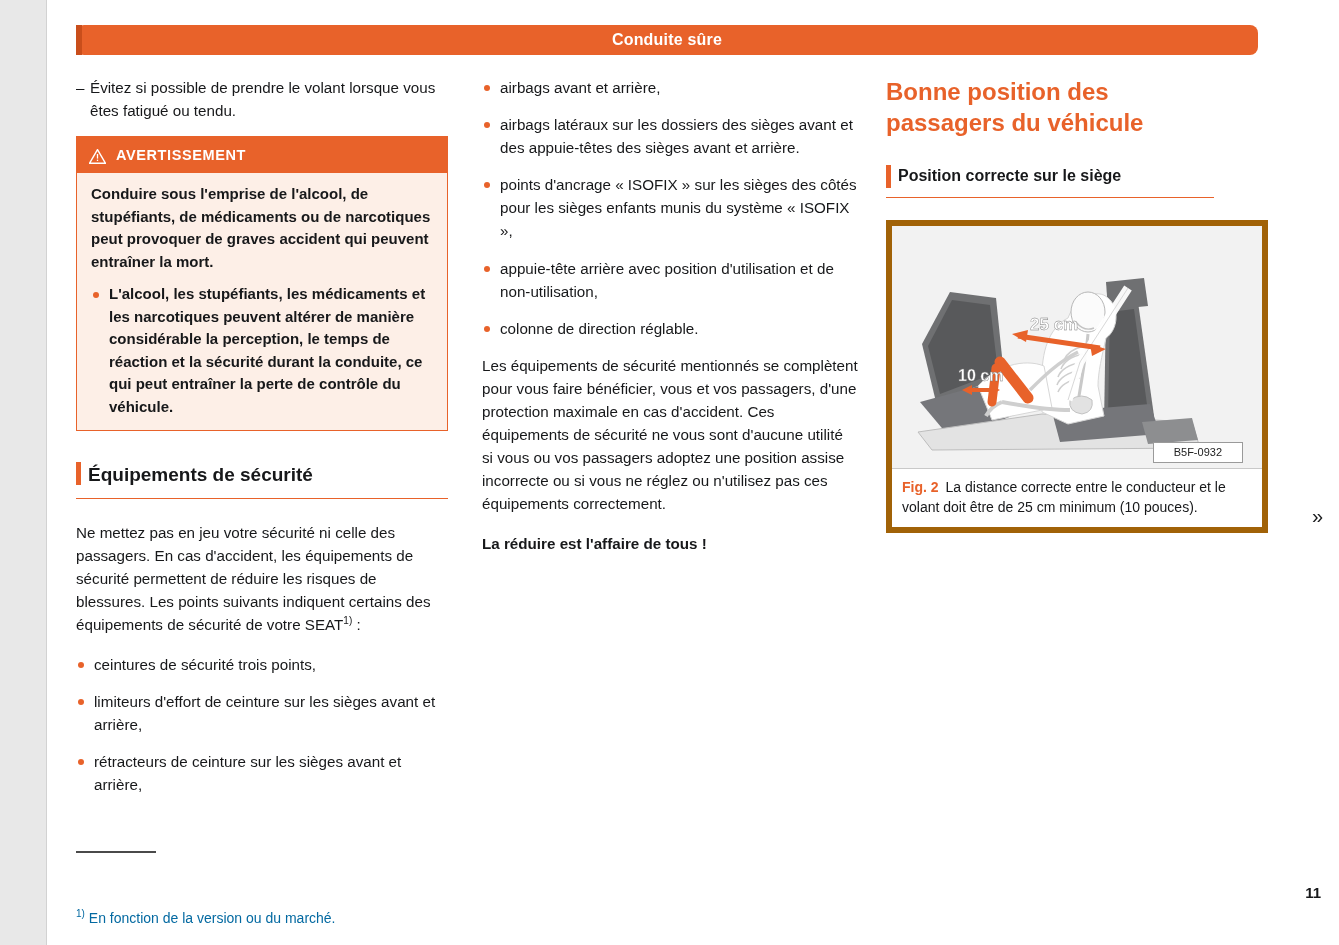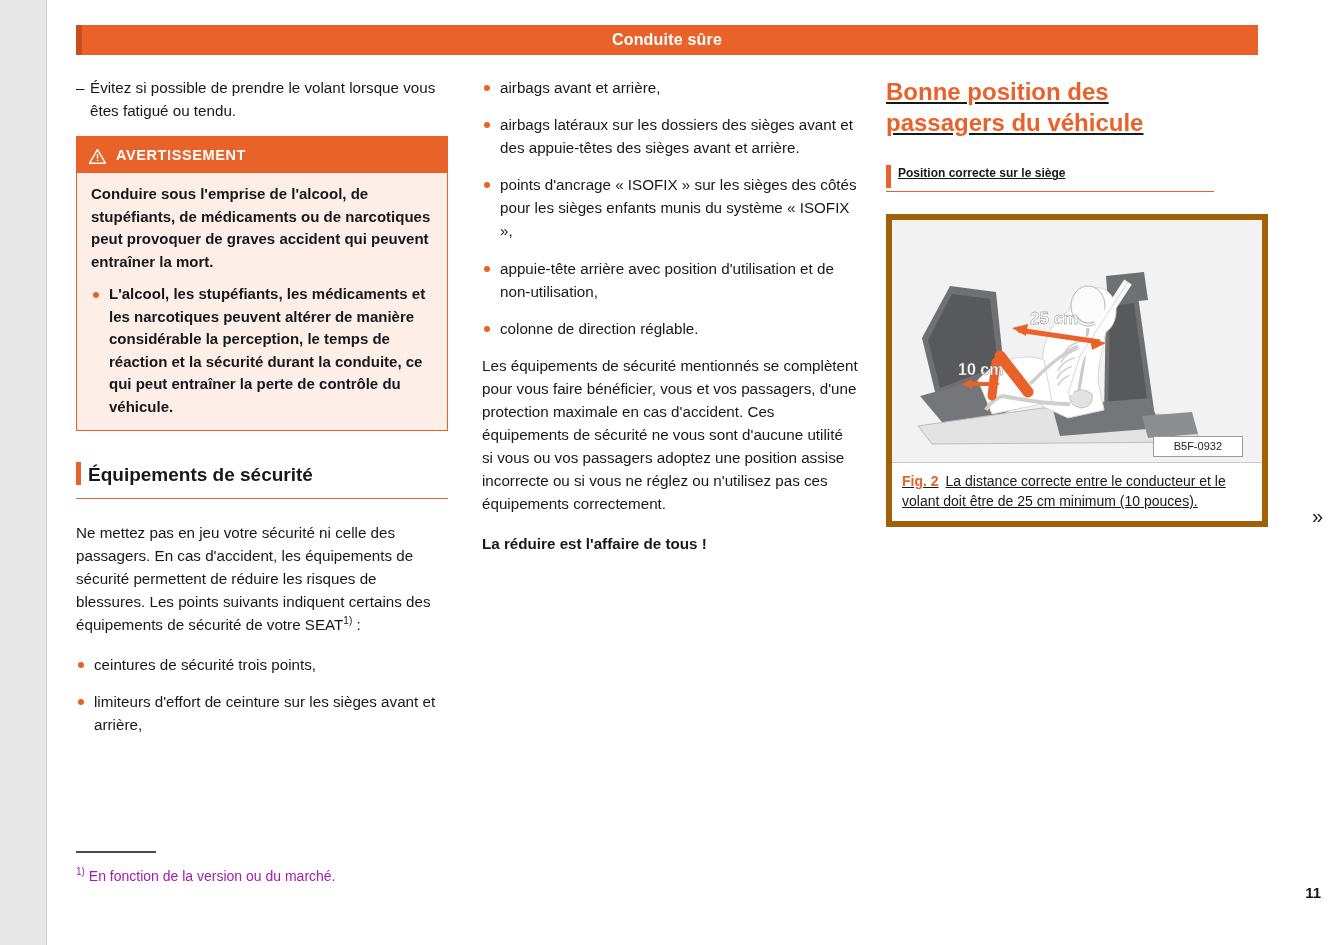--- a/index.html
+++ b/index.html
@@ -43,40 +43,41 @@
     width: 1182px;
     height: 30px;
     background: #e8622a;
     color: #ffffff;
     font-size: 16px;
     font-weight: bold;
     display: flex;
     align-items: center;
     justify-content: center;
     letter-spacing: .2px;
+    border-radius: 8px;
   }
   .header-accent {
     position: absolute;
     left: 76px;
     top: 25px;
     width: 6px;
     height: 30px;
     background: #c94e1b;
   }
   
   .col {
     position: absolute;
     top: 76px;
     font-size: 15.2px;
     line-height: 1.52;
     color: #17181a;
   }
   .col1 { left: 76px;  width: 372px; }
   .col2 { left: 482px; width: 376px; }
-  .col3 { left: 886px; width: 328px; text-decoration: underline; }
+  .col3 { left: 886px; width: 328px; }
 
   p { margin: 0 0 0 0; }
   .para { margin-bottom: 16px; }
 
   .dash-item {
     display: flex;
     margin-bottom: 14px;
   }
   .dash-item .dash {
     width: 14px;
@@ -144,21 +145,21 @@
     width: 5px;
     height: 23px;
     background: #e8622a;
   }
   .sec-head h2 {
     margin: 0;
     font-size: 19px;
     font-weight: bold;
     color: #17181a;
   }
-  .sec-head.sub h2 { font-size: 12px; }
+  .sec-head.sub h2 { font-size: 16px; }
 
   h1.chapter {
     margin: 0 0 26px 0;
     font-size: 24px;
     line-height: 1.3;
     font-weight: bold;
     color: #e8622a;
   }
 
   .bold-line {
@@ -207,24 +208,24 @@
     position: absolute;
     left: 76px;
     top: 851px;
     width: 80px;
     height: 1.5px;
     background: #4a4a4a;
   }
   .footnote {
     position: absolute;
     left: 76px;
-    top: 866px;
+    top: 908px;
     width: 420px;
     font-size: 14px;
-    color: #a21caf;
+    color: #0369a1;
   }
   sup { font-size: 10px; vertical-align: super; }
 
   .page-num {
     position: absolute;
     right: 18px;
     bottom: 44px;
     font-weight: bold;
     font-size: 15px;
     color: #17181a;
@@ -279,20 +280,21 @@
       <span class="bar"></span>
       <h2>Équipements de sécurité</h2>
     </div>
 
     <div class="para">
       <span>Ne mettez pas en jeu votre sécurité ni celle des passagers. En cas d'accident, les équipements de sécurité permettent de réduire les risques de blessures. Les points suivants indiquent certains des équipements de sécurité de votre SEAT</span><sup>1)</sup><span> :</span>
     </div>
 
     <div class="bullet-item">ceintures de sécurité trois points,</div>
     <div class="bullet-item">limiteurs d'effort de ceinture sur les sièges avant et arrière,</div>
+    <div class="bullet-item">rétracteurs de ceinture sur les sièges avant et arrière,</div>
   </div>
 
   <div class="col col2">
     <div class="bullet-item">airbags avant et arrière,</div>
     <div class="bullet-item">airbags latéraux sur les dossiers des sièges avant et des appuie-têtes des sièges avant et arrière.</div>
     <div class="bullet-item">points d'ancrage « ISOFIX » sur les sièges des côtés pour les sièges enfants munis du système « ISOFIX »,</div>
     <div class="bullet-item">appuie-tête arrière avec position d'utilisation et de non-utilisation,</div>
     <div class="bullet-item">colonne de direction réglable.</div>
 
     <div class="para" style="margin-top:10px;">Les équipements de sécurité mentionnés se complètent pour vous faire bénéficier, vous et vos passagers, d'une protection maximale en cas d'accident. Ces équipements de sécurité ne vous sont d'aucune utilité si vous ou vos passagers adoptez une position assise incorrecte ou si vous ne réglez ou n'utilisez pas ces équipements correctement.</div>

